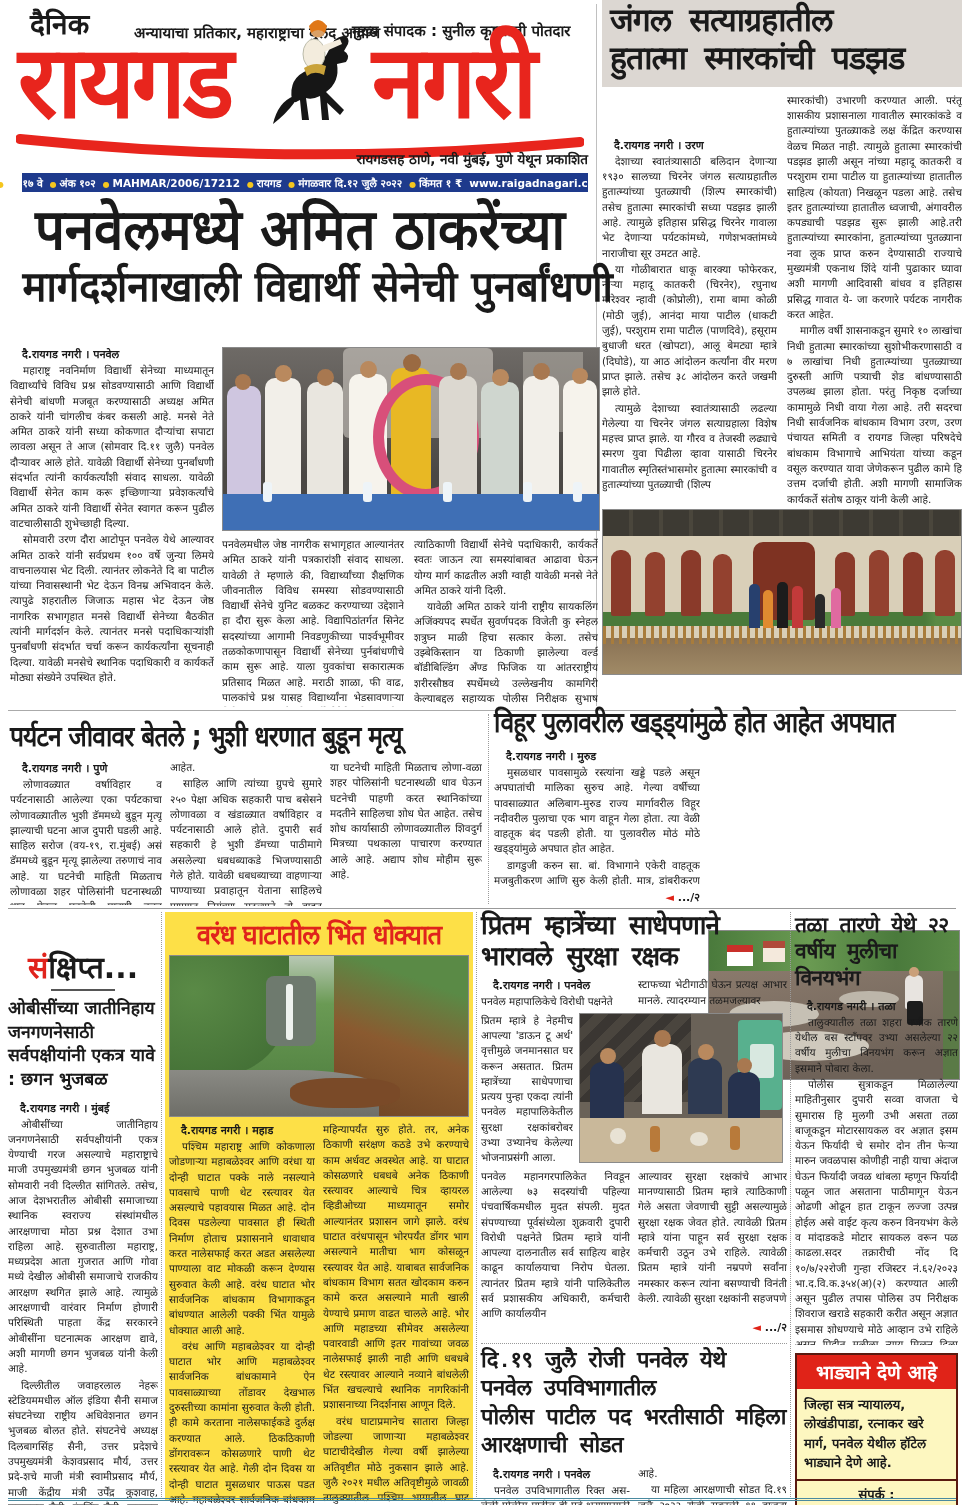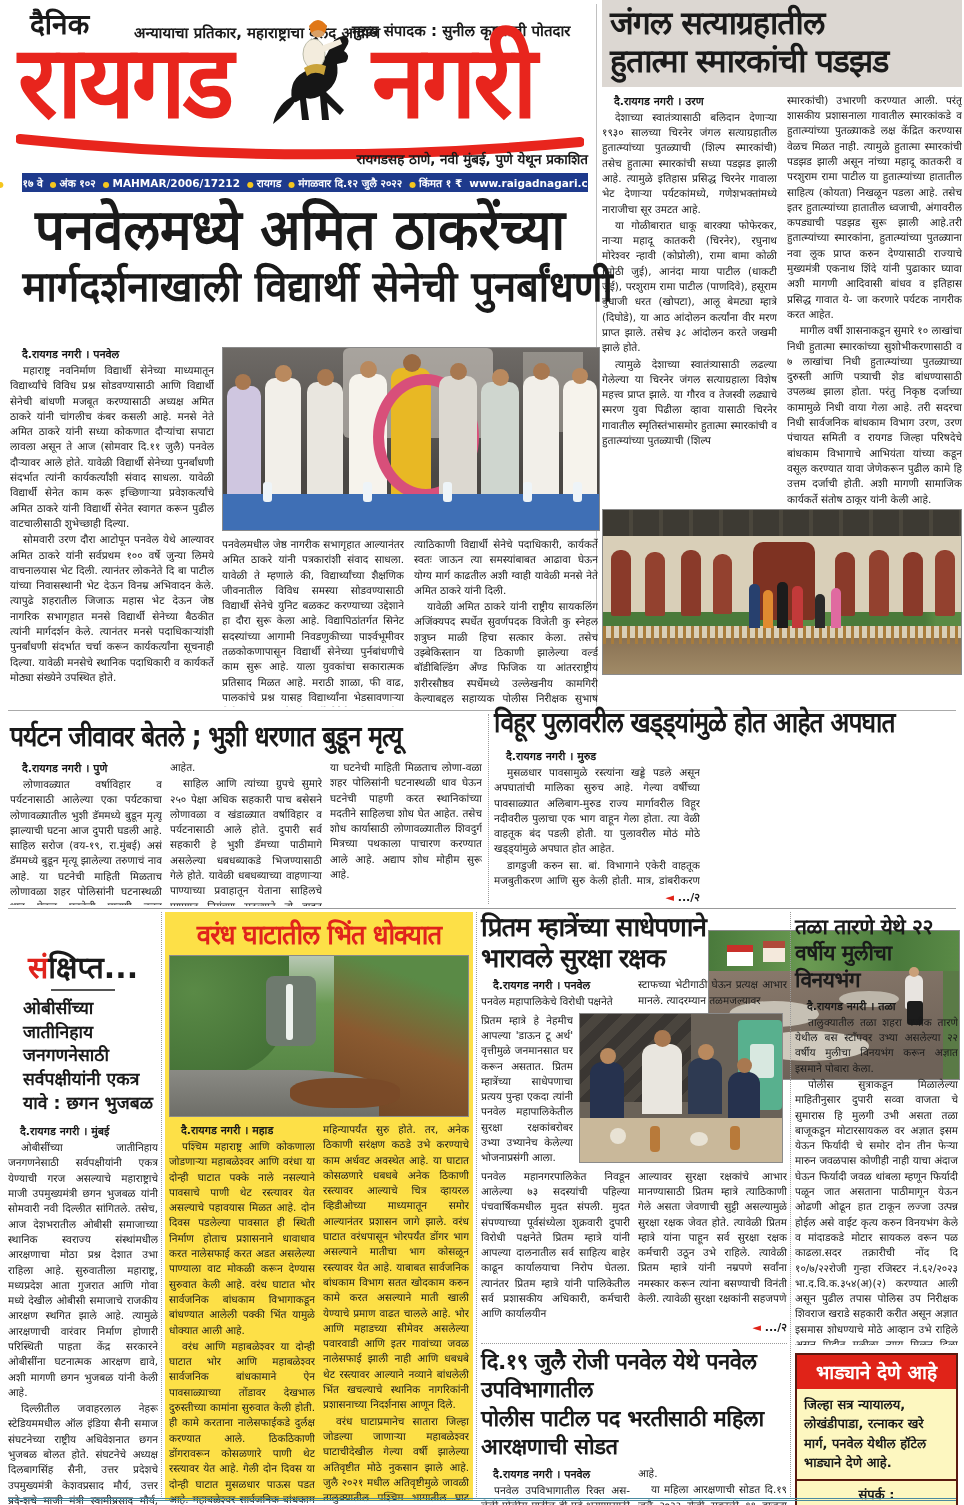--- a/index.html
+++ b/index.html
@@ -1,21 +1,21 @@
 <!DOCTYPE html>
 <html lang="mr"><head>
 <meta charset="utf-8">
 <style>
   html,body{margin:0;padding:0;background:#fff;}
   #page{position:relative;width:964px;height:1505px;margin:0 auto;background:#fff;overflow:hidden;
         font-family:"DejaVu Sans","Liberation Sans",sans-serif;color:#1a1a1a;}
   .abs{position:absolute;}
   .just{text-align:justify;}
   .ovh{overflow:hidden;}
-  .pre{white-space:pre-line;}
+  .pre{white-space:pre-line;font-family:Liberation Mono, monospace;}
   .byline{font-weight:bold;font-size:11px;text-indent:12px;margin:0 0 2px 0;}
   .body-txt{font-size:10.4px;line-height:1.47;}
   .body-txt p{margin:0 0 1px 0;text-indent:13px;}
   .body-txt p:first-child{text-indent:13px;}
   .noind p:first-child{text-indent:0;}
   .cont{font-weight:bold;font-size:11px;float:right;}
   .cont .arr{color:#e02318;}
   .vsep{position:absolute;border-left:1px dotted #9a9a9a;width:0;}
   .hsep{position:absolute;border-top:1px solid #aaa;height:0;}
   
@@ -34,21 +34,21 @@
   .tr-sub{background:#5c2012;color:#fff;font-size:20px;font-weight:800;padding:4px 8px 6px;}
   .mid-head{font-size:28px;font-weight:800;white-space:nowrap;transform:scaleX(.88);transform-origin:left;letter-spacing:-1px;}
   .blue-box{background:#fde047;}
   .red-head{color:#e0231c;font-size:27px;font-weight:800;text-align:center;white-space:nowrap;transform:scaleX(.95);transform-origin:center;letter-spacing:-1px;}
   .c-head{font-size:26px;font-weight:800;line-height:1.18;letter-spacing:-1px;}
   .pp-head{font-size:22px;font-weight:800;line-height:1.3;letter-spacing:-.5px;}
   .d-head{font-size:21px;font-weight:800;line-height:1.25;letter-spacing:-.5px;}
   .brief-title{font-size:30px;font-weight:800;text-align:center;}
   .brief-title .red{color:#e0231c;}
   .brief-rule{width:64px;margin:2px auto 6px;border-top:2px solid #555;}
-  .brief-head{font-size:17.5px;font-weight:800;line-height:1.35;margin-left:15px;}
+  .brief-head{font-size:17.5px;font-weight:800;line-height:1.35;}
   
   .photo{position:relative;overflow:hidden;border:1px solid #8a8a8a;background:#777;}
   .ph{position:absolute;}
   
   .ad{border:2px solid #5a1a10;}
   .ad-head{background:#e02318;color:#fff;font-size:19px;font-weight:800;text-align:center;padding:4px 2px;}
   .ad-body{background:#fdf7c0;font-size:13px;font-weight:700;line-height:1.5;padding:6px 7px;}
   .ad-contact{background:#fdf7c0;border-top:2px solid #5a1a10;text-align:center;padding:4px 2px 8px;}
   .ad-contact .lbl{font-size:13px;font-weight:700;}
   .ad-contact .ph-num{color:#1a3aa0;font-size:15px;font-weight:800;line-height:1.5;white-space:pre-line;}
@@ -95,21 +95,21 @@
         <p>www.raigadnagari.com</p>
       </div>
   </div>
 
   <div class="vsep" style="left:596px;top:4px;height:702px;border-left:1px solid #c0c0c0;"></div>
 
   <div class="abs" style="left:602px;top:0;width:360px;">
     <div class="tr-head pre">जंगल सत्याग्रहातील
 हुतात्मा स्मारकांची पडझड</div>
     <div style="display:flex;gap:10px;margin-top:6px;height:412px;overflow:hidden;">
-      <div style="flex:1;">
+      <div style="flex:1;margin-top:44px;">
         <p class="byline">दै.रायगड नगरी । उरण</p>
         <div class="body-txt just ovh" style="height:394px;">
             <p>देशाच्या स्वातंत्र्यासाठी बलिदान देणाऱ्या १९३० सालच्या चिरनेर जंगल सत्याग्रहातील हुतात्म्यांच्या पुतळ्याची (शिल्प स्मारकांची) तसेच हुतात्मा स्मारकांची सध्या पडझड झाली आहे. त्यामुळे इतिहास प्रसिद्ध चिरनेर गावाला भेट देणाऱ्या पर्यटकांमध्ये, गणेशभक्तांमध्ये नाराजीचा सूर उमटत आहे.</p>
             <p>या गोळीबारात धाकू बारक्या फोफेरकर, नाऱ्या महादू कातकरी (चिरनेर), रघुनाथ मोरेश्वर न्हावी (कोप्रोली), रामा बामा कोळी (मोठी जुई), आनंदा माया पाटील (धाकटी जुई), परशुराम रामा पाटील (पाणदिवे), हसूराम बुधाजी धरत (खोपटा), आलू बेमट्या म्हात्रे (दिघोडे), या आठ आंदोलन कर्त्यांना वीर मरण प्राप्त झाले. तसेच ३८ आंदोलन करते जखमी झाले होते.</p>
             <p>त्यामुळे देशाच्या स्वातंत्र्यासाठी लढल्या गेलेल्या या चिरनेर जंगल सत्याग्रहाला विशेष महत्त्व प्राप्त झाले. या गौरव व तेजस्वी लढ्याचे स्मरण युवा पिढीला व्हावा यासाठी चिरनेर गावातील स्मृतिस्तंभासमोर हुतात्मा स्मारकांची व हुतात्म्यांच्या पुतळ्याची (शिल्प</p>
           </div>
       </div>
       <div class="body-txt just noind ovh" style="flex:1;height:412px;">
           <p>स्मारकांची) उभारणी करण्यात आली. परंतू शासकीय प्रशासनाला गावातील स्मारकांकडे व हुतात्म्यांच्या पुतळ्याकडे लक्ष केंद्रित करण्यास वेळच मिळत नाही. त्यामुळे हुतात्मा स्मारकांची पडझड झाली असून नांच्या महादू कातकरी व परशुराम रामा पाटील या हुतात्म्यांच्या हातातील साहित्य (कोयता) निखळून पडला आहे. तसेच इतर हुतात्म्यांच्या हातातील ध्वजाची, अंगावरील कपड्याची पडझड सुरू झाली आहे.तरी हुतात्म्यांच्या स्मारकांना, हुतात्म्यांच्या पुतळ्याना नवा लूक प्राप्त करुन देण्यासाठी राज्याचे मुख्यमंत्री एकनाथ शिंदे यांनी पुढाकार घ्यावा अशी मागणी आदिवासी बांधव व इतिहास प्रसिद्ध गावात ये- जा करणारे पर्यटक नागरीक करत आहेत.</p>
           <p>मागील वर्षी शासनाकडून सुमारे १० लाखांचा निधी हुतात्मा स्मारकांच्या सुशोभीकरणासाठी व ७ लाखांचा निधी हुतात्म्यांच्या पुतळ्याच्या दुरुस्ती आणि पत्र्याची शेड बांधण्यासाठी उपलब्ध झाला होता. परंतु निकृष्ठ दर्जाच्या कामामुळे निधी वाया गेला आहे. तरी सदरचा निधी सार्वजनिक बांधकाम विभाग उरण, उरण पंचायत समिती व रायगड जिल्हा परिषदेचे बांधकाम विभागाचे आभियंता यांच्या कडून वसूल करण्यात यावा जेणेकरून पुढील कामे हि उत्तम दर्जाची होती. अशी मागणी सामाजिक कार्यकर्ते संतोष ठाकूर यांनी केली आहे.</p>

